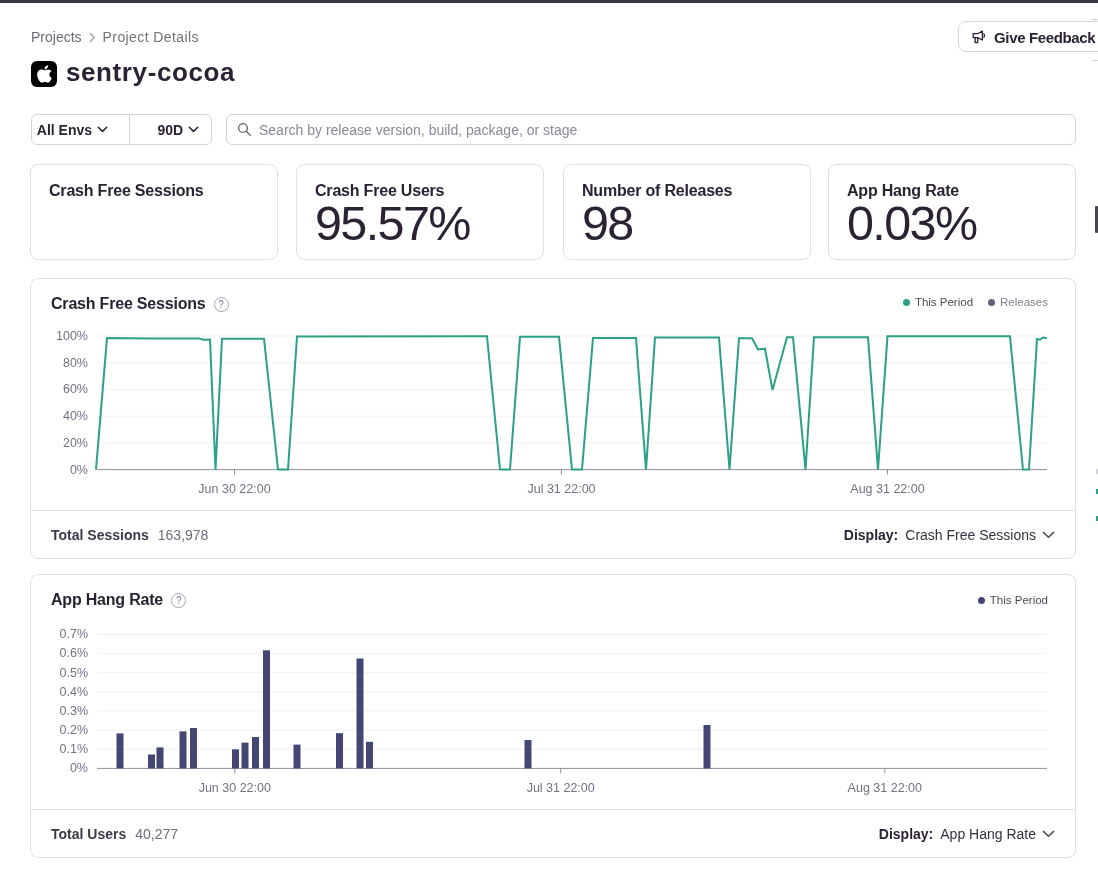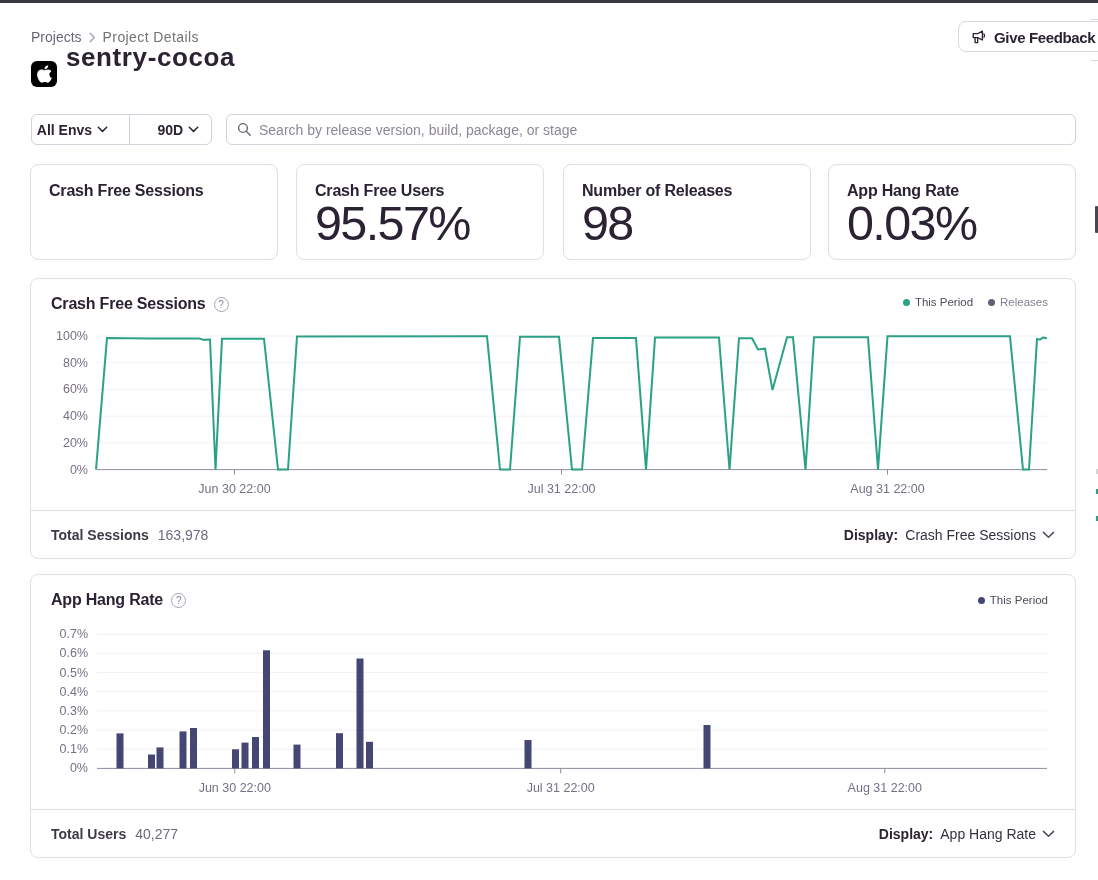--- a/index.html
+++ b/index.html
@@ -10,21 +10,21 @@
 
 .crumb { position:absolute; top:29px; left:31px; font-size:14px; display:flex; align-items:center; }
 .crumb .p1 { color:#6d6679; }
 .crumb .sep { margin:0 7px; display:flex; }
 .crumb .p2 { color:#737373; letter-spacing:0.4px; }
 
 .fbbtn { position:absolute; top:21px; left:958px; width:160px; height:31px; border:1px solid #d9d4e0; border-radius:8px; background:#fff; display:flex; align-items:center; padding-left:13px; }
 .fbbtn span { font-weight:bold; font-size:15px; color:#2b2233; margin-left:8px; letter-spacing:-0.35px; margin-top:2px; }
 
 .appicon { position:absolute; top:61px; left:31px; width:26px; height:26px; background:#000; border-radius:6px; display:flex; align-items:center; justify-content:center; }
-.ptitle { position:absolute; top:42px; left:66px; font-size:26px; font-weight:bold; color:#2b2233; letter-spacing:0.6px; }
+.ptitle { position:absolute; top:57px; left:66px; font-size:26px; font-weight:bold; color:#2b2233; letter-spacing:0.6px; }
 
 .fgroup { position:absolute; top:114px; left:31px; width:181px; height:31px; border:1px solid #d6d1dc; border-radius:6px; background:#fff; display:flex; align-items:center;gap:16px; }
 .fgroup .cell1 { width:99px; display:flex; align-items:center; justify-content:center; font-weight:bold; font-size:14px; color:#2b2233; }
 .fgroup .div { width:1px; height:29px; background:#d6d1dc; }
 .fgroup .cell2 { width:80px; display:flex; align-items:center; justify-content:center; font-weight:bold; font-size:14px; color:#2b2233; }
 .chev { margin-left:5px; display:inline-flex; }
 .search { position:absolute; top:114px; left:226px; width:850px; height:31px; border:1px solid #d6d1dc; border-radius:6px; background:#fff; display:flex; align-items:center; padding-left:10px; }
 .search .ph { color:#8d8699; font-size:14px; margin-left:7px; }
 
 .card { position:absolute; top:164px; width:248px; height:96px; background:#fff; border:1px solid #e2dee6; border-radius:8px; padding:17px 18px 0 18px; }

